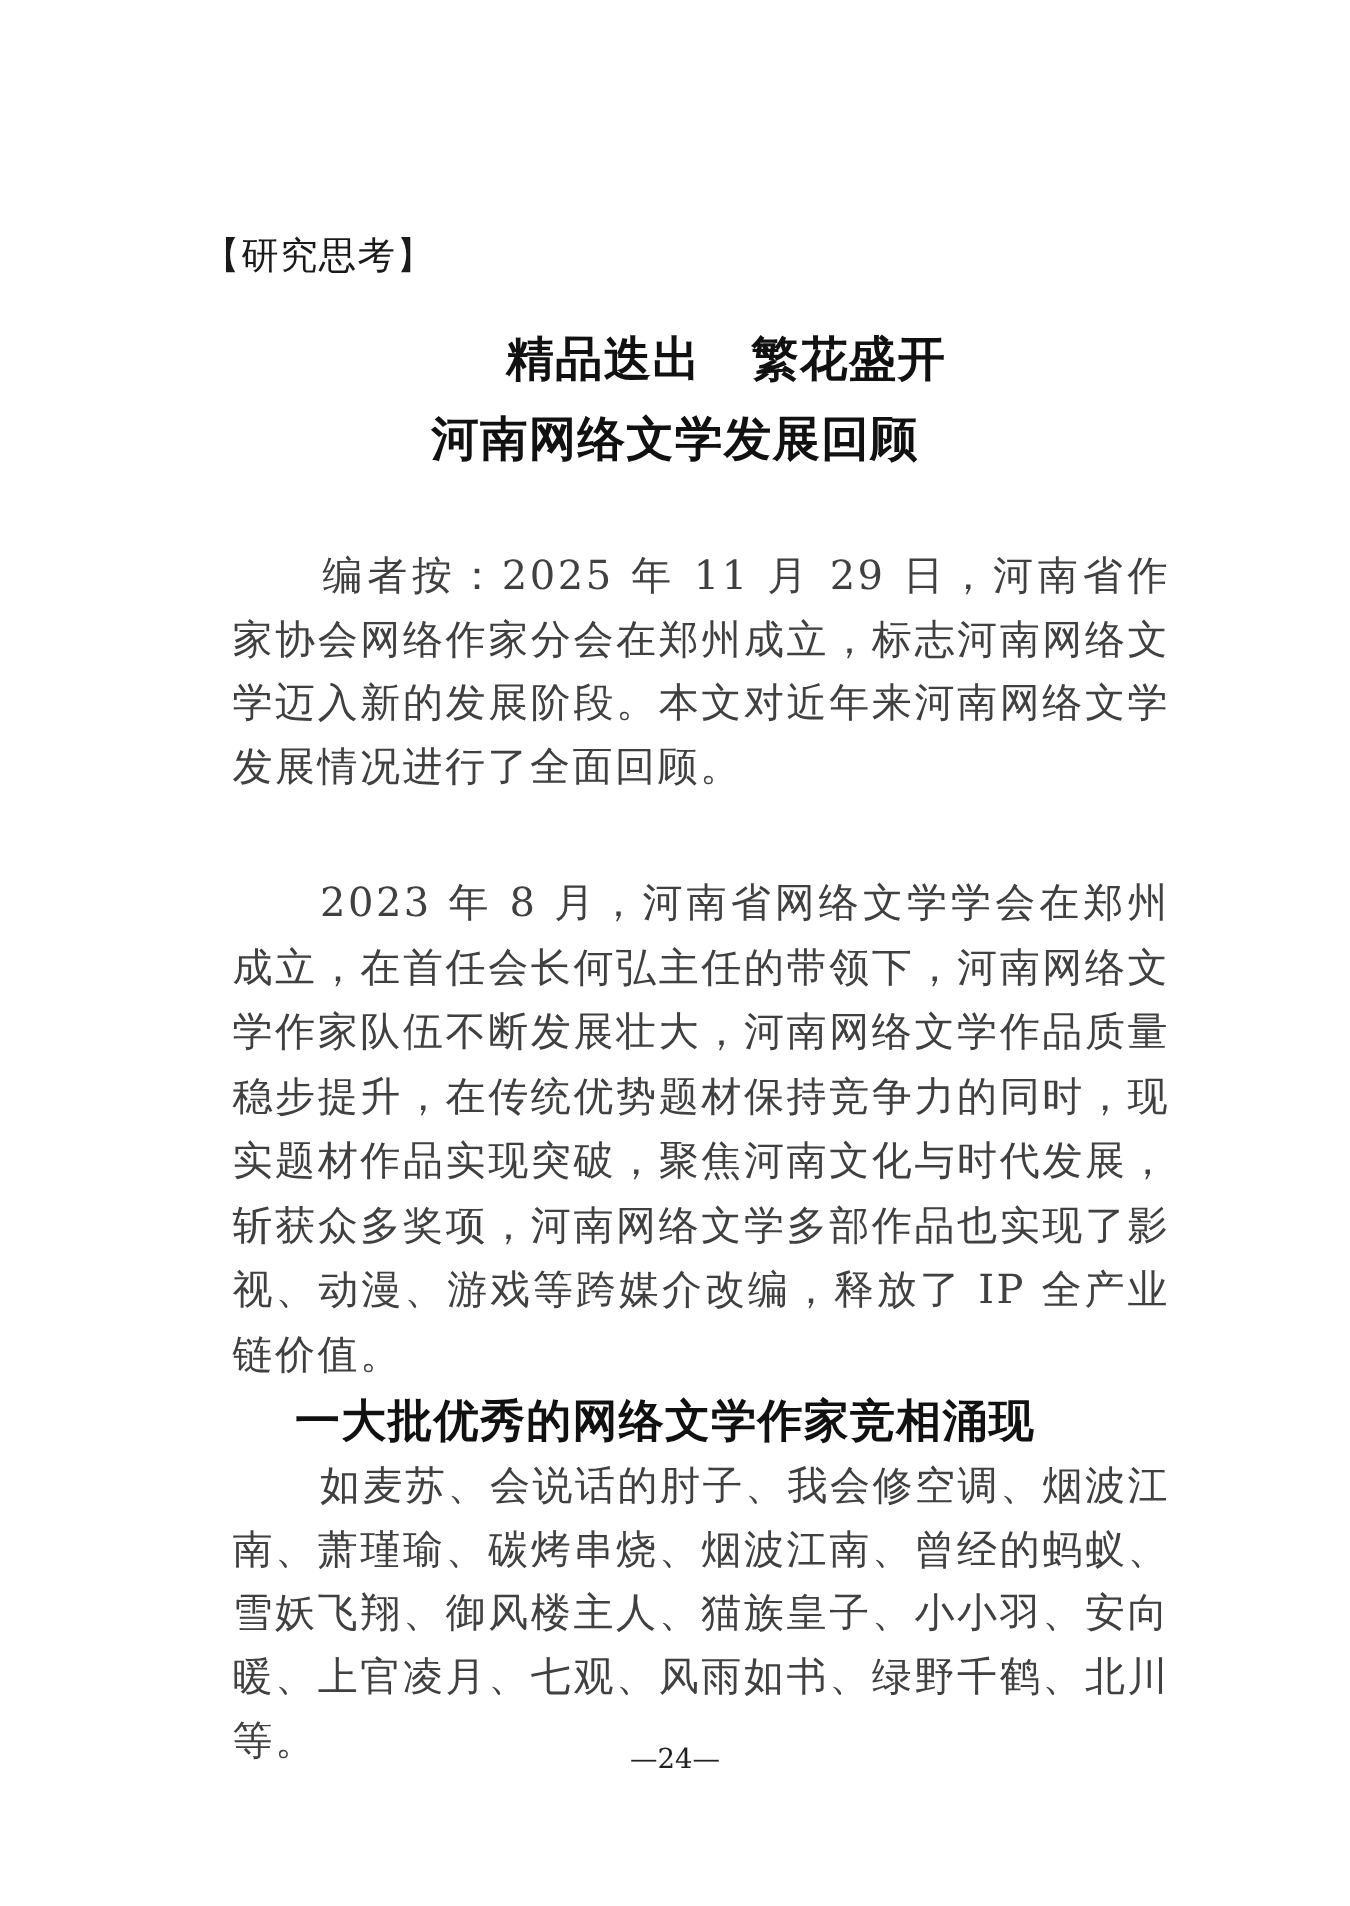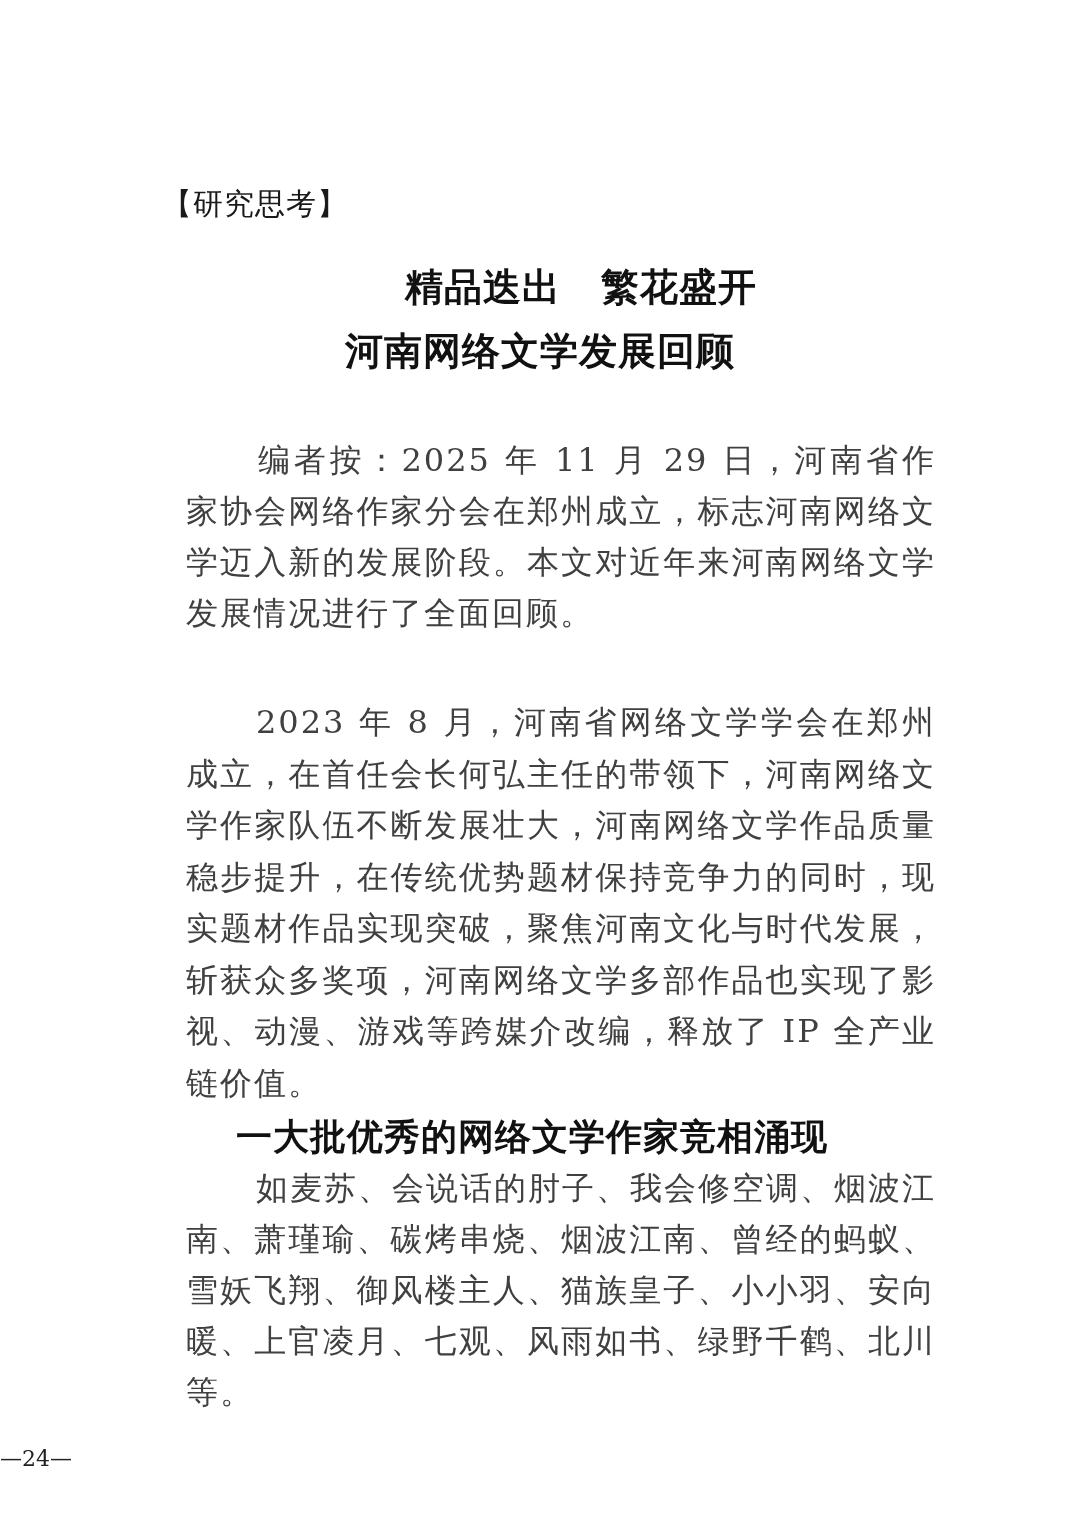--- a/index.html
+++ b/index.html
@@ -16,21 +16,21 @@
   .title .gap { display:inline-block; width:40px; }
   .para { position:absolute; left:166px; width:750px; font-size:32px; line-height:51px;
           text-align:justify; text-align-last:left; letter-spacing:2px; color:#404040;margin-left:20px; }
   .para .ind { display:inline-block; width:70px; }
   .p-editor { top:435px; }
   .p-main { top:697px; line-height:51.5px; }
   .subhead { position:absolute; left:236px; top:1113px;
              font-family:"DejaVu Sans","Liberation Sans",sans-serif; font-weight:bold;
              font-size:36px; letter-spacing:1px; color:#111; }
   .p-list { top:1163px; line-height:51px; }
-  .page-num { position:absolute; left:0; width:1080px; top:1446px; text-align:left;
+  .page-num { position:absolute; left:0; width:1080px; top:1395px; text-align:center;
               font-size:22px; color:#222; }
 </style>
 </head>
 <body>
 
 <div class="page">
   <div class="section-tag">【研究思考】</div>
 
   <div class="title t1">
     <span>精品迭出</span><span class="gap"></span><span>繁花盛开</span>

